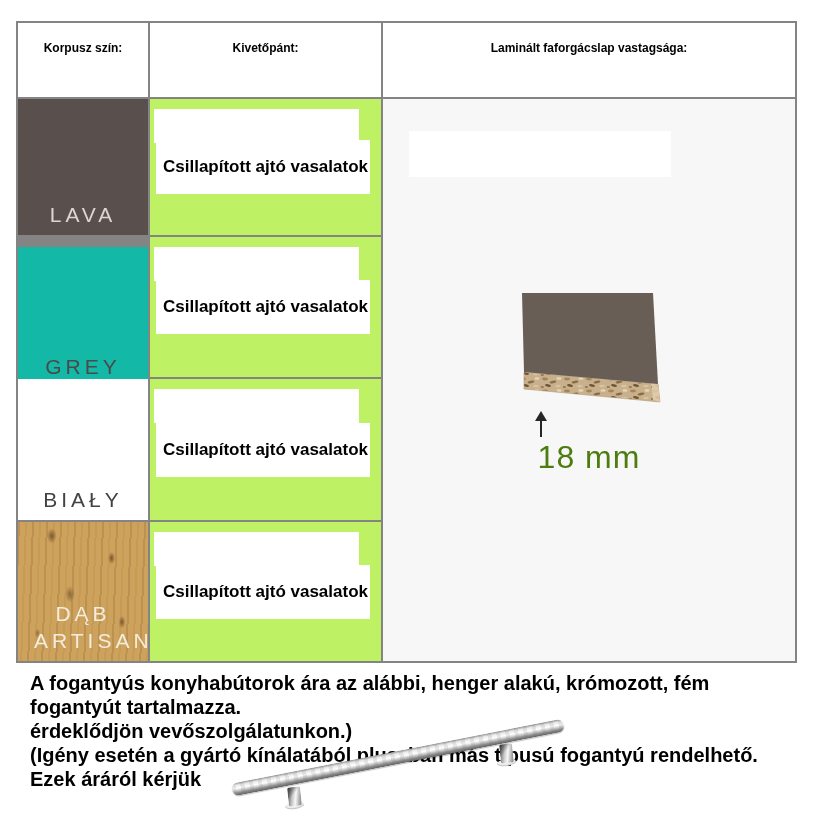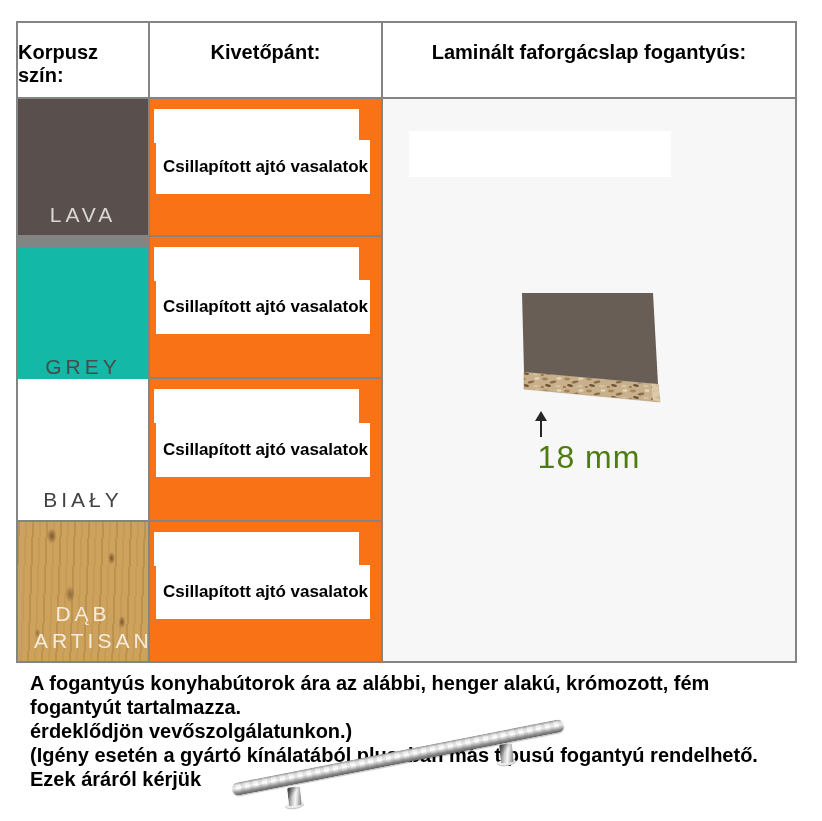--- a/index.html
+++ b/index.html
@@ -4,21 +4,21 @@
 <style>
   html,body{margin:0;padding:0;background:#fff;}
   #screen{
     position:relative;width:822px;height:821px;background:#fff;overflow:hidden;
     font-family:"Liberation Sans",sans-serif;color:#000;
   }
   
   #spec-table{position:absolute;left:16px;top:21px;width:781px;height:642px;background:#848484;}
   .cell{position:absolute;box-sizing:border-box;overflow:hidden;}
   .hdr{background:#fff;display:flex;justify-content:center;align-items:flex-start;padding-top:18px;
-       font-weight:bold;font-size:20px;letter-spacing:0;}
+       font-weight:bold;font-size:12px;letter-spacing:0;}
   
   .col1{left:2px;width:130px;}
   .col2{left:134px;width:231px;}
   .col3{left:367px;width:412px;}
   .rowH{top:2px;height:74px;}
   .row1{top:78px;height:136px;}
   .row2{top:216px;height:140px;}
   .row3{top:358px;height:141px;}
   .row4{top:501px;height:139px;}
   
@@ -29,21 +29,21 @@
     background-image:
       radial-gradient(ellipse 7px 11px at 26% 10%, rgba(109,74,38,.85) 0%, rgba(109,74,38,0) 70%),
       radial-gradient(ellipse 5px 9px at 72% 26%, rgba(96,62,30,.8) 0%, rgba(96,62,30,0) 70%),
       radial-gradient(ellipse 7px 12px at 40% 52%, rgba(122,90,49,.8) 0%, rgba(122,90,49,0) 70%),
       radial-gradient(ellipse 5px 9px at 80% 72%, rgba(96,62,30,.75) 0%, rgba(96,62,30,0) 70%),
       radial-gradient(ellipse 4px 7px at 15% 80%, rgba(122,90,49,.7) 0%, rgba(122,90,49,0) 70%),
       repeating-linear-gradient(92deg, rgba(150,105,45,.30) 0 2px, rgba(0,0,0,0) 2px 7px,
           rgba(176,130,62,.22) 7px 9px, rgba(0,0,0,0) 9px 14px);
   }
   
-  .hinge{background:#f97316;display:flex;align-items:center;}
+  .hinge{background:#bef264;display:flex;align-items:center;}
   .hinge .patch-a{position:absolute;left:4px;top:10px;width:205px;height:34px;background:#fff;}
   .hinge .patch-b{position:absolute;left:6px;top:calc(50% - 27px);width:214px;height:54px;background:#fff;}
   .hinge-text{position:relative;margin-left:13px;font-weight:bold;font-size:17px;z-index:2;}
   
   .thick{background:#f7f7f7;}
   .thick .patch{position:absolute;left:26px;top:32px;width:262px;height:46px;background:#fff;}
   .board-svg{position:absolute;left:136px;top:193px;width:150px;height:118px;}
   .arrow-head{position:absolute;left:152px;top:312px;width:0;height:0;
       border-left:6px solid transparent;border-right:6px solid transparent;border-bottom:10px solid #262626;}
   .arrow-shaft{position:absolute;left:157px;top:321px;width:2px;height:17px;background:#262626;}
@@ -77,21 +77,21 @@
 
   <div id="spec-table">
 
     <div class="cell hdr col1 rowH">
       <span>Korpusz szín:</span>
     </div>
     <div class="cell hdr col2 rowH">
       <span>Kivetőpánt:</span>
     </div>
     <div class="cell hdr col3 rowH">
-      <span>Laminált faforgácslap fogantyús:</span>
+      <span>Laminált faforgácslap vastagsága:</span>
     </div>
 
     <div class="cell swatch col1 row1" style="background-color: rgb(89, 80, 78);">
       <div class="swatch-label" style="color: rgb(217, 214, 212);">LAVA</div>
     </div>
     <div class="cell hinge col2 row1">
       <div class="patch-a"></div>
       <div class="patch-b"></div>
       <div class="hinge-text">Csillapított ajtó vasalatok</div>
     </div>

